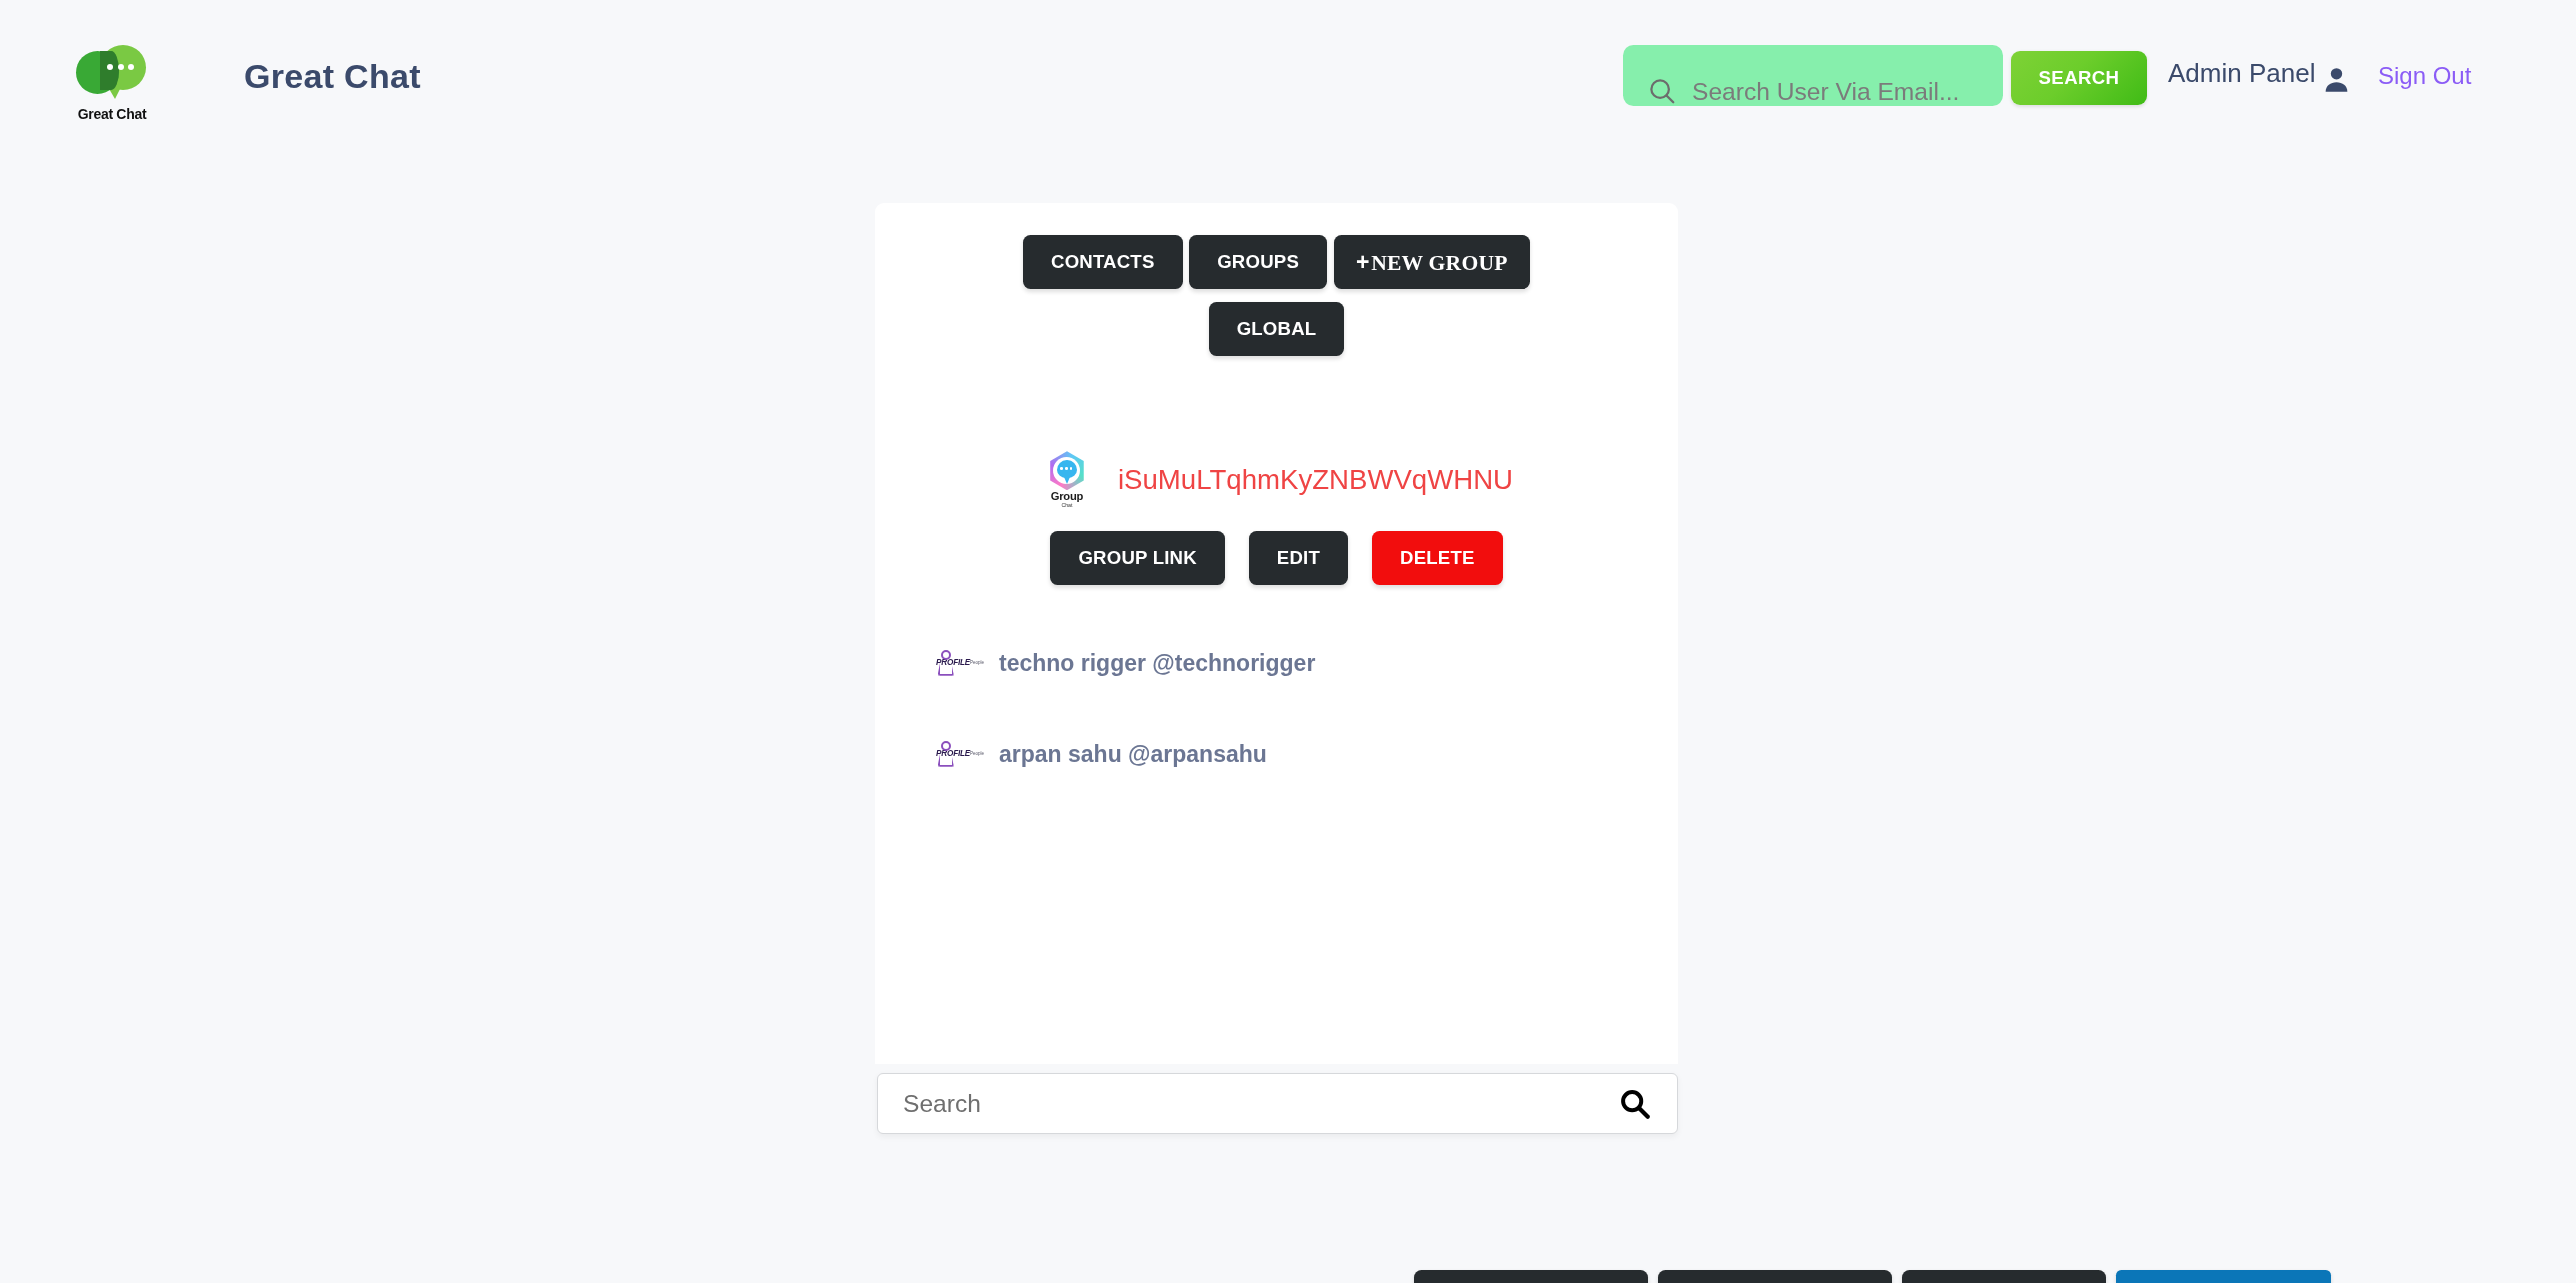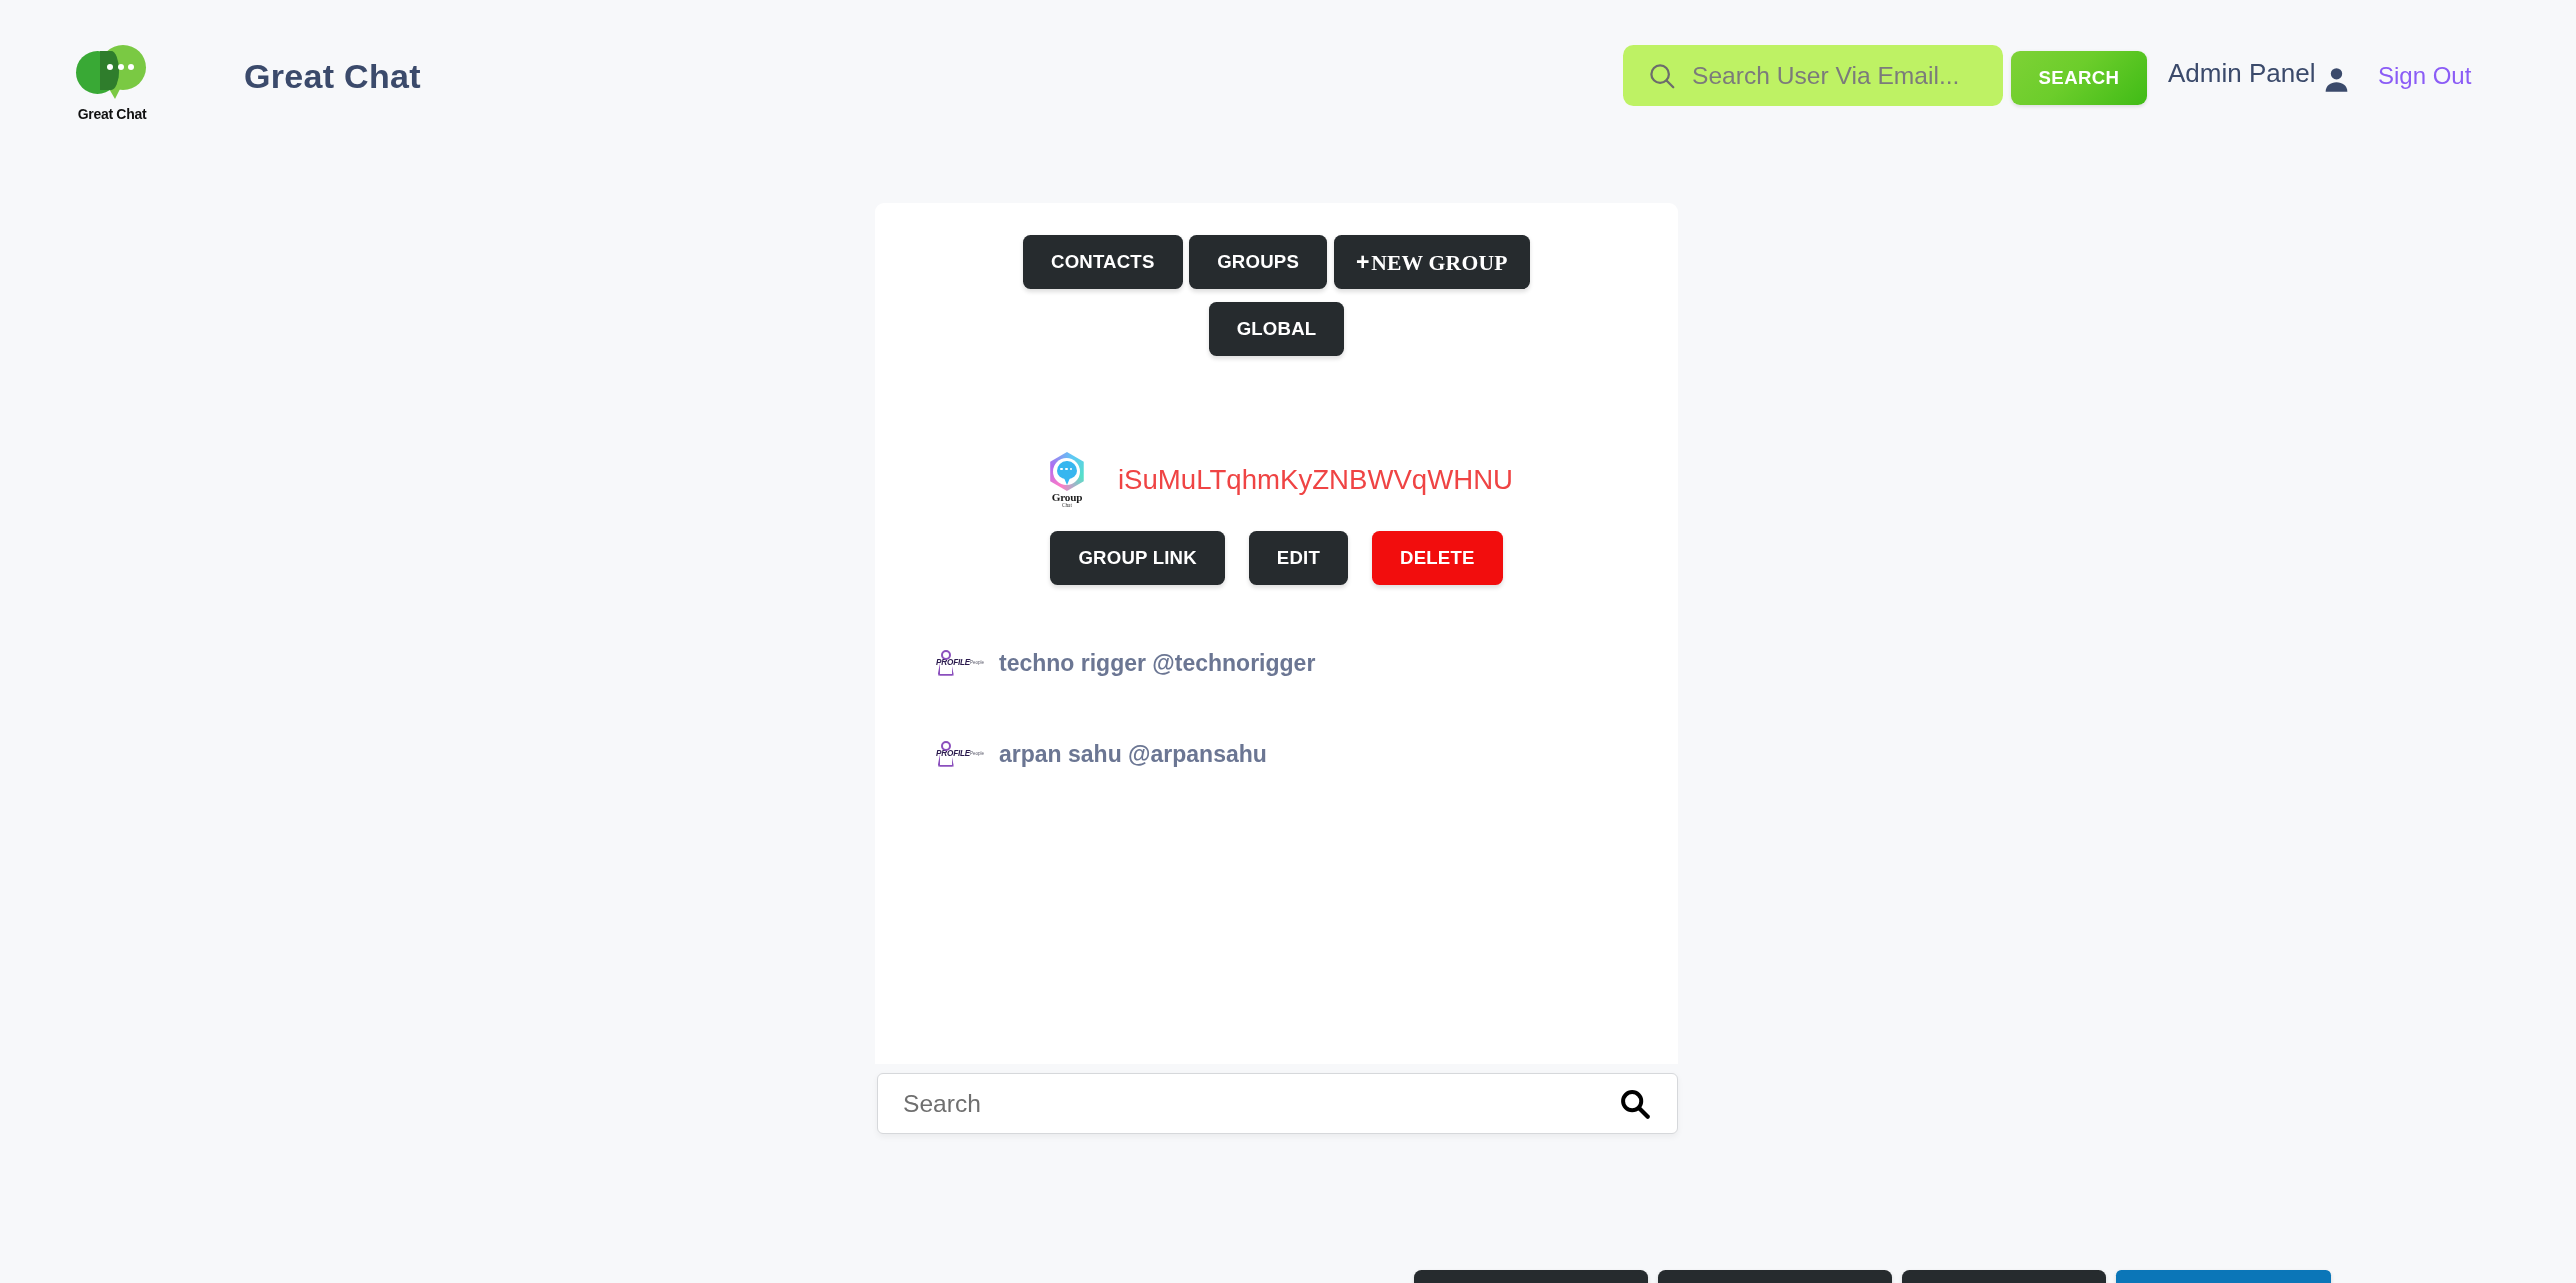--- a/index.html
+++ b/index.html
@@ -99,24 +99,24 @@
     color: #3b4a6b;
     letter-spacing: 0.3px;
   }
 
   .header-search {
     position: absolute;
     left: 1623px;
     top: 45px;
     width: 380px;
     height: 61px;
-    background: #bef264;
+    background: #86efac;
     border-radius: 10.4px;
     display: flex;
-    align-items: center;
+    align-items: flex-end;
     padding: 0 0 0 24px;
   }
   .header-search svg { flex: none; }
   .header-search input {
     border: none;
     outline: none;
     background: transparent;
     font-family: "Liberation Sans", sans-serif;
     font-size: 24.6px;
     color: #6c6c6c;
@@ -229,23 +229,22 @@
     margin-top: 95px;
     cursor: pointer;
   }
   .group-avatar {
     width: 54px;
     height: 58px;
     position: relative;
     display: flex;
     flex-direction: column;
     align-items: center;
-    justify-content: flex-end;
+    justify-content: center;
     flex: none;
-    font-family: Liberation Serif, serif;
   }
   .hexlogo {
     width: 39px; height: 39px;
     position: relative;
   }
   .hex-outer {
     position: absolute;
     inset: 0;
     background: conic-gradient(from 200deg, #ff7bc6, #b06bf0, #5ec8f5, #56e0c8, #ff7bc6);
     clip-path: polygon(50% 0%, 93% 25%, 93% 75%, 50% 100%, 7% 75%, 7% 25%);

